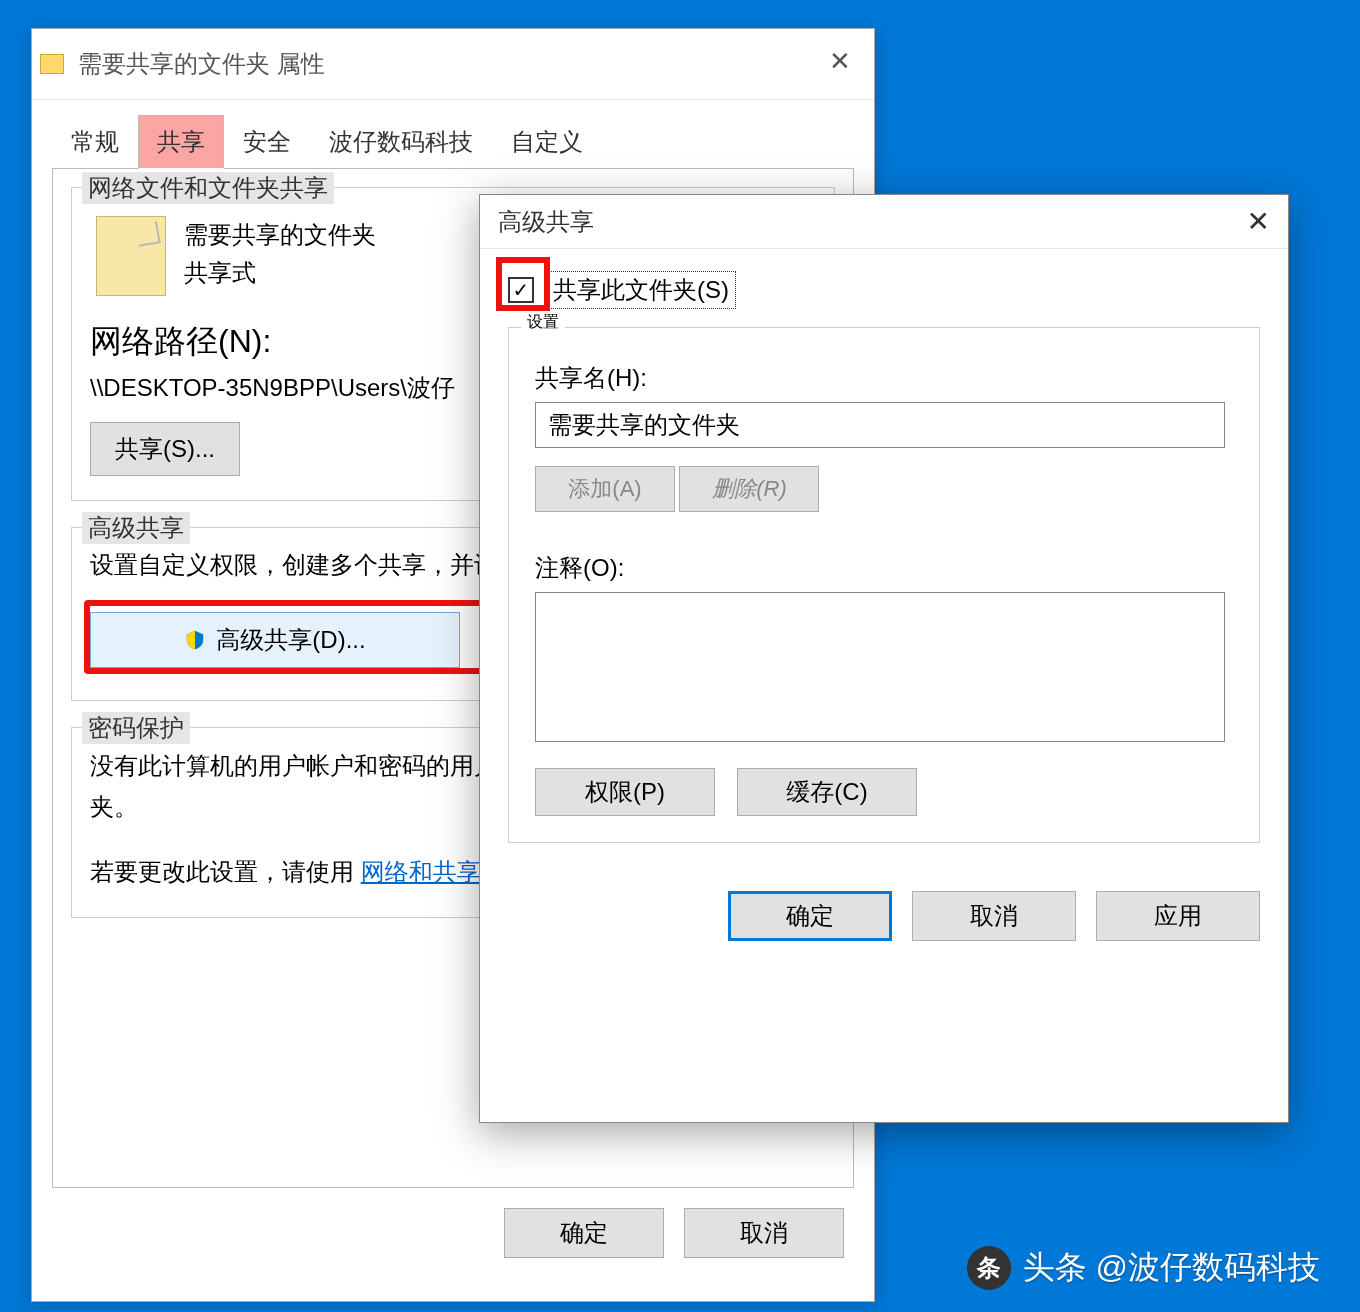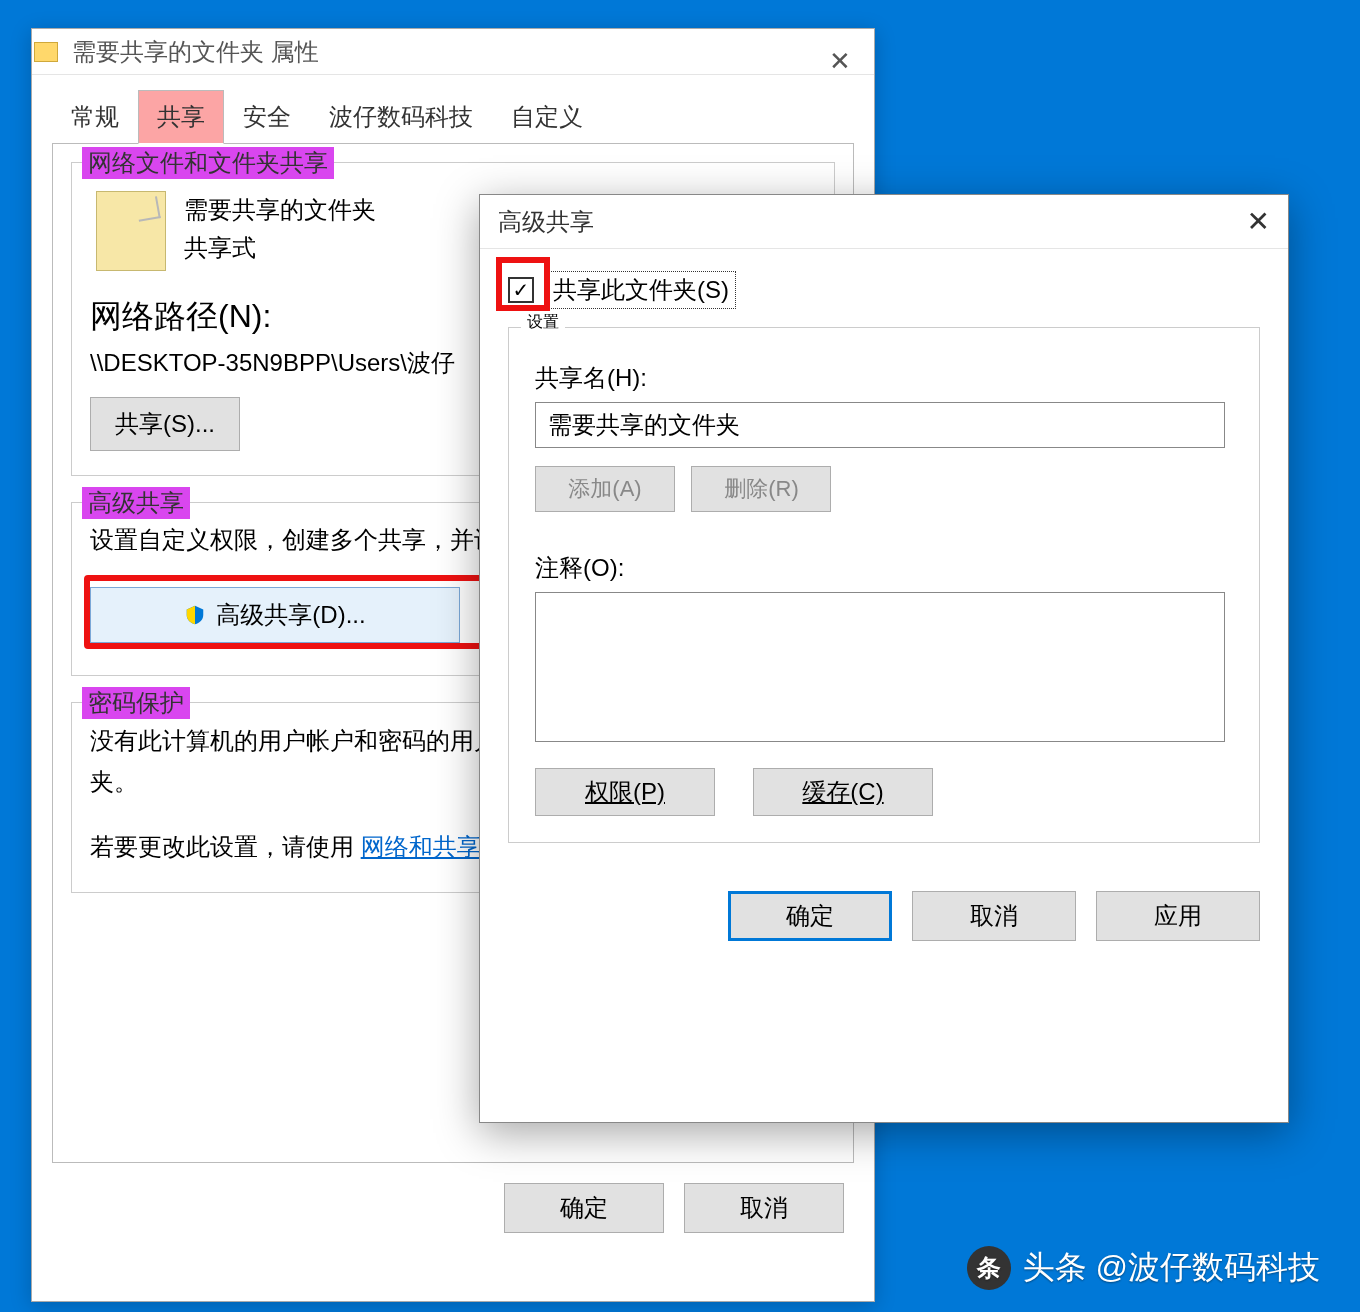--- a/index.html
+++ b/index.html
@@ -7,34 +7,34 @@
 
 
 .taskbar { position: absolute; bottom: 0; right: 0; height: 100px; display: flex; align-items: center; }
 
 
 .watermark { position: absolute; right: 40px; bottom: 22px; color: #fff; font-size: 32px; display:flex; align-items:center; text-shadow:0 1px 2px rgba(0,0,0,.4);}
 .watermark .logo { width:44px; height:44px; border-radius:50%; background:#333; color:#fff; display:flex; align-items:center; justify-content:center; font-size:24px; margin-right:12px; font-weight:bold;}
 
 
 .props-window { position: absolute; left: 31px; top: 28px; width: 844px; height: 1274px; background: #fff; border: 1px solid #aaa; box-shadow: 0 4px 20px rgba(0,0,0,.2); }
-.titlebar { height: 46px; display: flex; align-items: center; padding: 0 2px; border-bottom: 1px solid #e5e5e5; background:#fff;}
+.titlebar { height: 71px; display: flex; align-items: center; padding: 0 8px; border-bottom: 1px solid #e5e5e5; background:#fff;}
 .titlebar .folder-icon { width: 24px; height: 20px; background: #ffd86b; border: 1px solid #cfa83a; margin-right: 14px; position:relative;}
 .titlebar .title { font-size: 24px; color: #555; }
 .close-x { position:absolute; right:14px; top:14px; width:40px; height:36px; color:#555; font-size:26px; display:flex;align-items:center;justify-content:center;}
 
 
 .tabs { display:flex; padding: 14px 36px 0 20px; }
 .tab { padding: 10px 18px 10px 18px; font-size: 24px; color:#333; border:1px solid transparent; position:relative; top:1px;}
 .tab.active { background:#fca5a5; border:1px solid #bbb; border-bottom:1px solid #fff; }
 .tab-content-border { margin: 0 20px 0 20px; border:1px solid #bbb; padding: 18px; height: 1020px; }
 
 
 .fieldset { border:1px solid #ccc; margin-bottom: 26px; padding: 18px 18px 24px 18px; position:relative;}
-.fieldset .legend { position:absolute; top:-16px; left:10px; background:#d946ef; padding:0 6px; font-size:24px; color:#333;}
+.fieldset .legend { position:absolute; top:-16px; left:10px; background:#e5e5e5; padding:0 6px; font-size:24px; color:#333;}
 .net-row { display:flex; align-items:flex-start; padding: 10px 0 14px 6px;}
 .net-row .fico { width:70px; height:80px; background:#f7e7a7; border:1px solid #c7b870; margin-right:18px; position:relative;}
 .net-row .fico::after{content:"";position:absolute;right:6px;top:6px;width:20px;height:20px;border:2px solid #b8b8b8;border-left:none;border-top:none;transform:rotate(-10deg);}
 .net-text { font-size:24px; line-height:1.6;}
 .label { font-size:32px; margin-top:10px;}
 .path { font-size:24px; margin:8px 0 18px 0;}
 .btn { display:inline-flex; align-items:center; justify-content:center; background:#e1e1e1; border:1px solid #adadad; font-size:24px; padding:10px 24px; cursor:default;}
 .btn-wide { width: 370px; height: 56px; justify-content:center; background:#e5f1fb; border:1px solid #7aa7d7;}
 .btn-wide .shield { width:22px; height:22px; margin-right:10px; }
 .shield svg{width:100%;height:100%;}
@@ -57,30 +57,30 @@
 .cb-row{ display:flex; align-items:center; font-size:24px; margin-bottom:18px; position:relative;}
 .cb { width:26px; height:26px; border:2px solid #333; margin-right:12px; display:flex;align-items:center;justify-content:center;}
 .cb .chk{ font-size:20px; line-height:1;}
 .cb-label{ border:1px dotted #333; padding:2px 6px;}
 .red-box-cb{ position:absolute; left:-12px; top:-14px; width:54px; height:54px; border:6px solid #e11;}
 .settings-field { border:1px solid #ccc; padding: 20px 26px 26px 26px; position:relative;}
 .settings-field .legend{ position:absolute; top:-16px; left:12px; background:#fff; padding:0 6px; font-size:16px;}
 .flabel{font-size:24px; margin: 14px 0 8px 0;}
 .txt-input{ width:690px; height:46px; border:1px solid #888; font-size:24px; padding:0 12px;}
 .btn-gray{ width:140px; height:46px; background:#e1e1e1; border:1px solid #adadad; font-size:22px; color:#888; display:inline-flex;align-items:center;justify-content:center;}
-.btn-gray + .btn-gray{ margin-left:12px;}
+.btn-gray + .btn-gray{ margin-left:0;font-style:italic;}
 .limit-row{display:flex; align-items:center; font-size:24px; margin-top:28px; position:relative;}
 .limit-row .spin{ margin-left:auto; display:flex; align-items:center; border:1px solid #888; height:42px;}
 .spin input{ width:80px; height:40px; border:none; font-size:24px; padding:0 8px;}
 .spin .arrows{ display:flex; flex-direction:column; border-left:1px solid #888;}
 .spin .ar{ width:26px; height:20px; display:flex;align-items:center;justify-content:center; font-size:12px; background:#f0f0f0;}
 .red-box-spin{ position:absolute; right:-12px; top:-22px; width:168px; height:80px; border:6px solid #e11; border-top-right-radius:10px;}
 .red-underline{ position:absolute; left:0; right:0; bottom:-14px; height:6px; background:#e11;}
 .textarea{ width:690px; height:150px; border:1px solid #888; resize:none; font-size:22px; padding:8px;}
-.perm-row{ margin-top:22px; display:flex; gap:38px;text-decoration:underline;}
+.perm-row{ margin-top:22px; display:flex; gap:22px;}
 .perm-row .btn-g{ width:180px; height:48px; background:#e1e1e1; border:1px solid #adadad; font-size:24px; display:flex;align-items:center;justify-content:center;}
 .adv-btn-row{ display:flex; gap:20px; justify-content:flex-end; padding:26px 28px;}
 .adv-btn-row .b{ width:164px; height:50px; font-size:24px; display:flex;align-items:center;justify-content:center; background:#e1e1e1; border:1px solid #adadad;}
 .adv-btn-row .b.primary{ background:#e1e1e1; border:3px solid #0078d7;}
 </style>
 </head>
 <body>
 
 <div class="props-window">
   <div class="titlebar">

